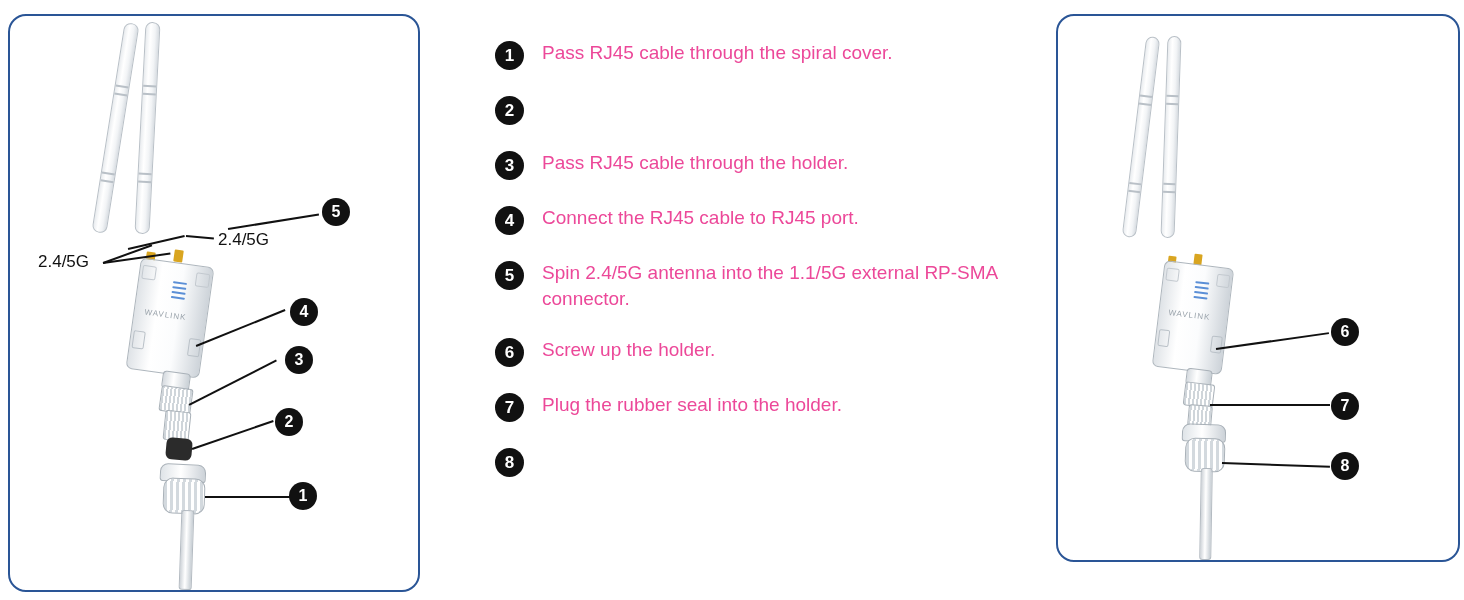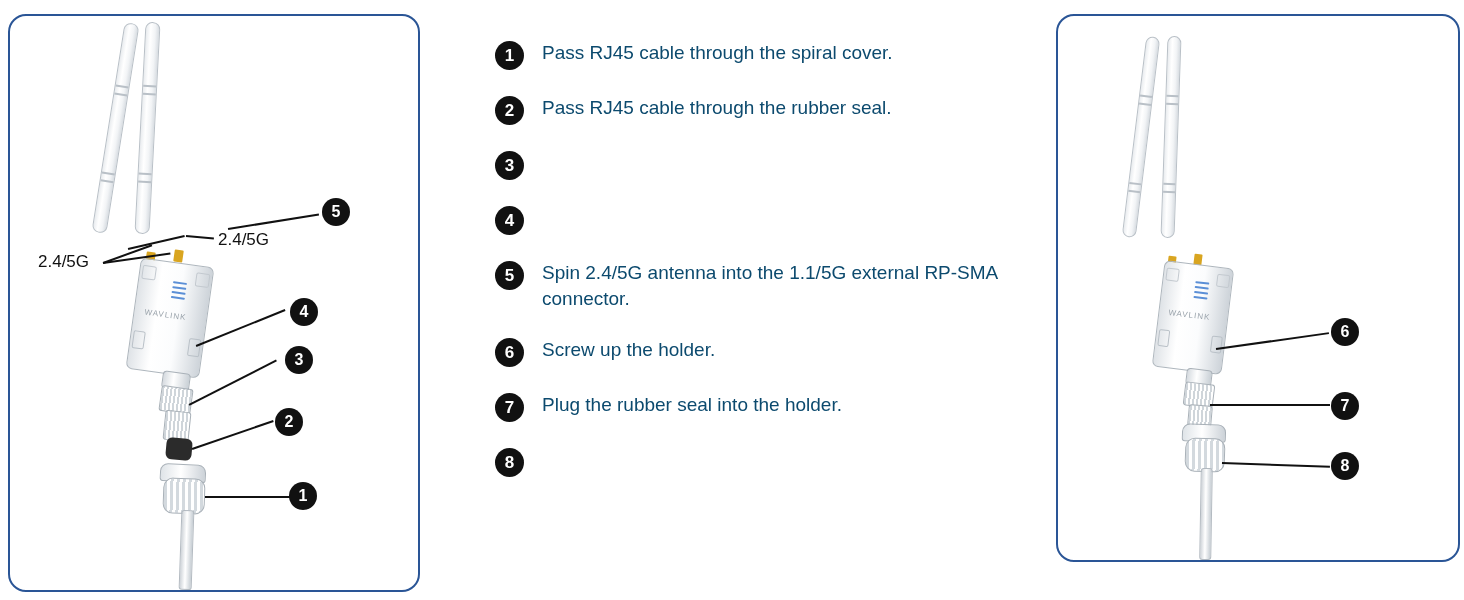--- a/index.html
+++ b/index.html
@@ -57,21 +57,21 @@
   .line{position:absolute;background:#111;height:1.5px;transform-origin:left center;}
 
   
   #steps{position:absolute;left:495px;top:40px;width:545px;}
   .step{display:flex;align-items:flex-start;margin-bottom:25px;}
   .step .num{
     flex:0 0 auto;width:29px;height:29px;border-radius:50%;background:#111;color:#fff;
     font-size:17px;font-weight:bold;display:flex;align-items:center;justify-content:center;
     margin-top:1px;
   }
-  .step .txt{margin-left:18px;font-size:19px;line-height:26px;color:#0c4a6e;max-width:480px;}
+  .step .txt{margin-left:18px;font-size:19px;line-height:26px;color:#ec4899;max-width:480px;}
 </style>
 </head>
 <body>
 
 <div class="stage">
 
   <div class="panel" id="panel-left"></div>
 
   <div class="device">
 
@@ -141,27 +141,28 @@
   <div class="badge" style="left:289px;top:482px;">1</div>
   <div class="line" style="left:205px;top:496px;width:86px;transform:rotate(0deg);"></div>
 
   <div id="steps">
     <div class="step">
       <div class="num">1</div>
       <div class="txt">Pass RJ45 cable through the spiral cover.</div>
     </div>
     <div class="step">
       <div class="num">2</div>
-      <div class="txt">Pass RJ45 cable through the rubber seal.</div>
     </div>
     <div class="step">
       <div class="num">3</div>
+      <div class="txt">Pass RJ45 cable through the holder.</div>
     </div>
     <div class="step">
       <div class="num">4</div>
+      <div class="txt">Connect the RJ45 cable to RJ45 port.</div>
     </div>
     <div class="step">
       <div class="num">5</div>
       <div class="txt">Spin 2.4/5G antenna into the 1.1/5G external RP-SMA connector.</div>
     </div>
     <div class="step">
       <div class="num">6</div>
       <div class="txt">Screw up the holder.</div>
     </div>
     <div class="step">

